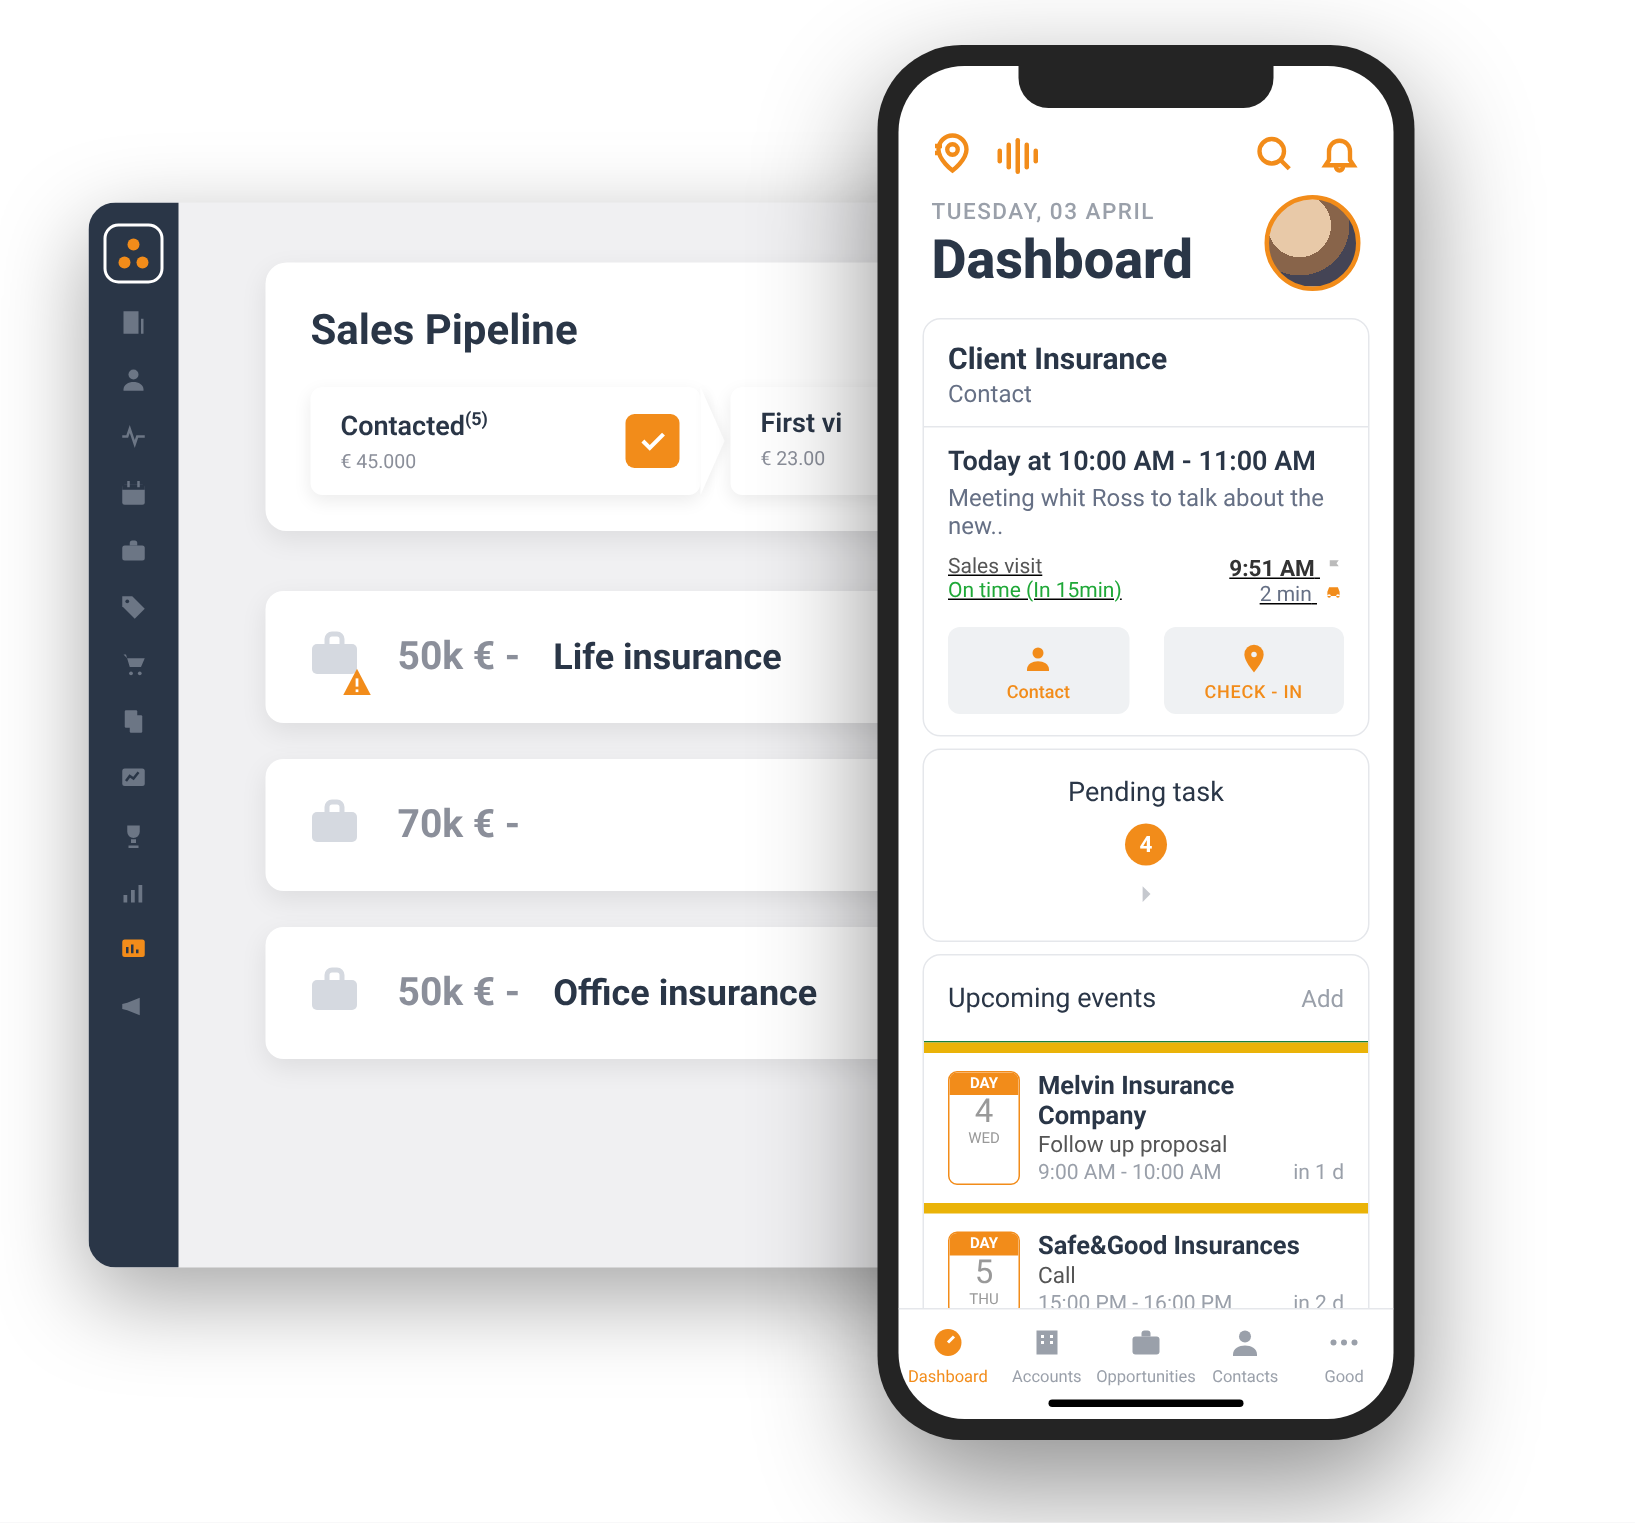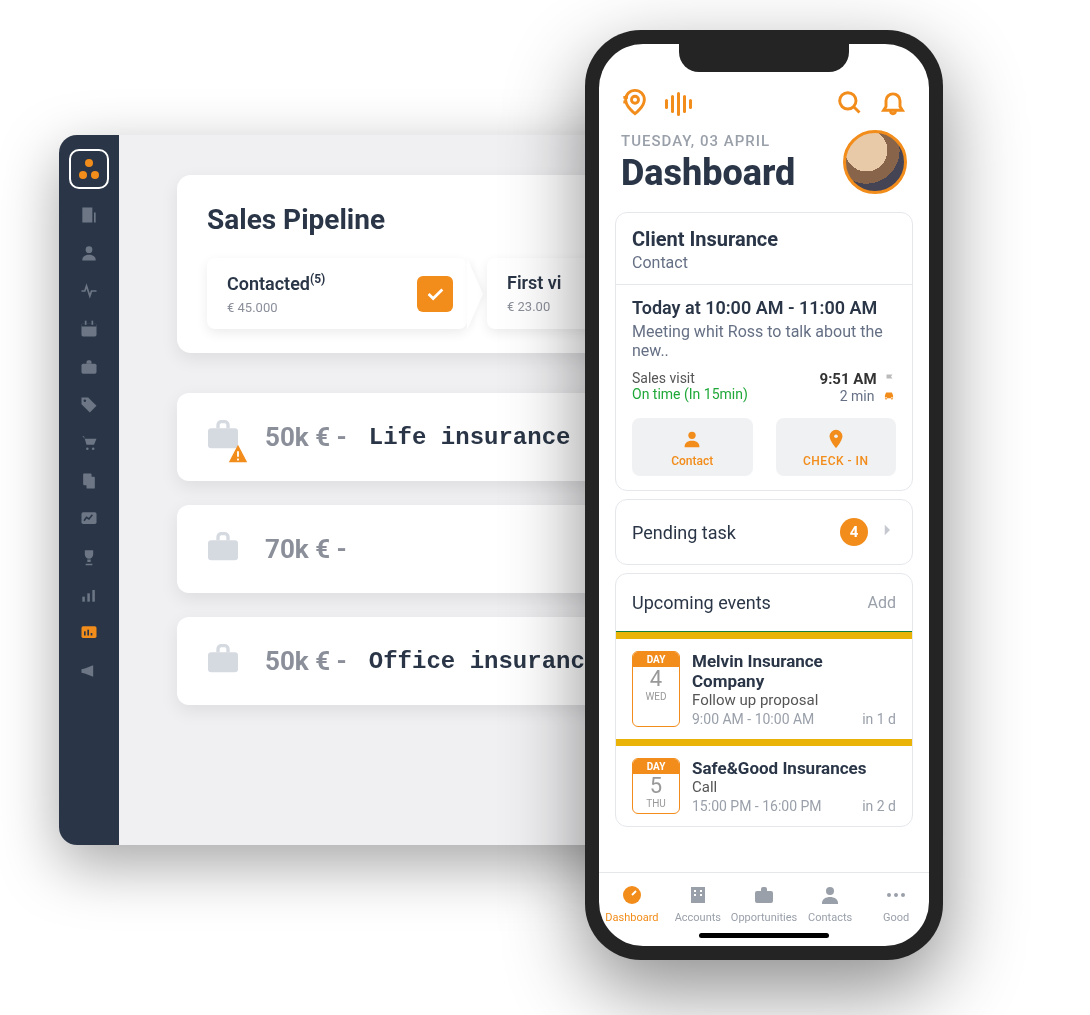--- a/index.html
+++ b/index.html
@@ -93,21 +93,21 @@
     margin-bottom:24px;
   }
   .deal-icon{ position:relative; color:#d5d9e0;}
   .deal-icon svg{width:40px; height:40px; fill:currentColor;}
   .warn-badge{
     position:absolute; right:-6px; bottom:-6px;
     width:22px; height:22px;
   }
   .warn-badge svg{ width:22px; height:22px; fill:#f28c1a;}
   .deal-amount{font-size:26px; font-weight:700; color:#8b8f9a; white-space:nowrap;}
-  .deal-name{font-size:24px; font-weight:700; color:#2a3647;font-family:Liberation Mono, monospace;}
+  .deal-name{font-size:24px; font-weight:700; color:#2a3647;}
 
   
   .phone {
     position:absolute;
     left:585px; top:30px;
     width:358px; height:930px;
     background:#242424;
     border-radius:56px;
     padding:14px;
     box-shadow: 0 30px 80px rgba(0,0,0,0.45);
@@ -148,21 +148,21 @@
   .card{
     border:1px solid #e5e7eb; border-radius:12px; background:#fff;
     margin-top:8px;
   }
   .meeting-card{ padding:14px 16px;}
   .m-title{font-size:20px; font-weight:700; color:#2a3647;}
   .m-sub{font-size:16px; color:#667085; margin-top:2px;}
   .hr{height:1px; background:#e5e7eb; margin:12px -16px;}
   .m-time{font-size:18px; font-weight:600; color:#2a3647;}
   .m-desc{font-size:16px; color:#667085; margin-top:4px;}
-  .status-row{display:flex; justify-content:space-between; margin-top:10px; font-size:14px;}
+  .status-row{display:flex; justify-content:space-between; margin-top:10px; font-size:14px;text-decoration:underline;}
   .status-left .lbl{display:block; color:#555;}
   .status-left .ontime{color:#1fa838;}
   .status-right{ text-align:right; color:#333;}
   .status-right .t{font-weight:700; font-size:15px;}
   .status-right .d{color:#667085;}
   .car-icon{display:inline-block; vertical-align:middle; color:#f28c1a; margin-left:4px;}
   .flag-icon{display:inline-block; vertical-align:middle; color:#bbb; margin-left:4px;}
   .btn-row{display:flex; gap:23px; margin-top:12px;}
   .btn{
     flex:1; background:#eff1f3; border-radius:8px; padding:10px 0 8px;
@@ -170,21 +170,21 @@
     color:#f28c1a; cursor:pointer;
   }
   .btn svg{width:22px; height:22px; fill:#f28c1a;}
   .btn span{font-size:12px; font-weight:500;}
   .btn.checkin span{letter-spacing:0.5px;}
 
   .list-row{
     display:flex; align-items:center; padding:18px 16px;
     border-bottom:1px solid #15803d; gap:10px;
   }
-  .list-row:last-child{border-bottom:none;}
+  .list-row:last-child{border-bottom:none;flex-direction:column;}
   .list-row .txt{flex:1; font-size:18px; color:#2a3647;}
   .badge-count{
     background:#f28c1a; color:#fff; width:28px; height:28px; border-radius:50%;
     display:flex;align-items:center;justify-content:center; font-weight:700; font-size:15px;
   }
   .chev{color:#c5c8ce;}
   .chev svg{width:18px; height:18px; fill:currentColor;}
   .add-link{color:#9aa0aa; font-size:16px;}
 
   .event-row{display:flex; gap:12px; padding:12px 16px; border-top:7px solid #eab308;}

